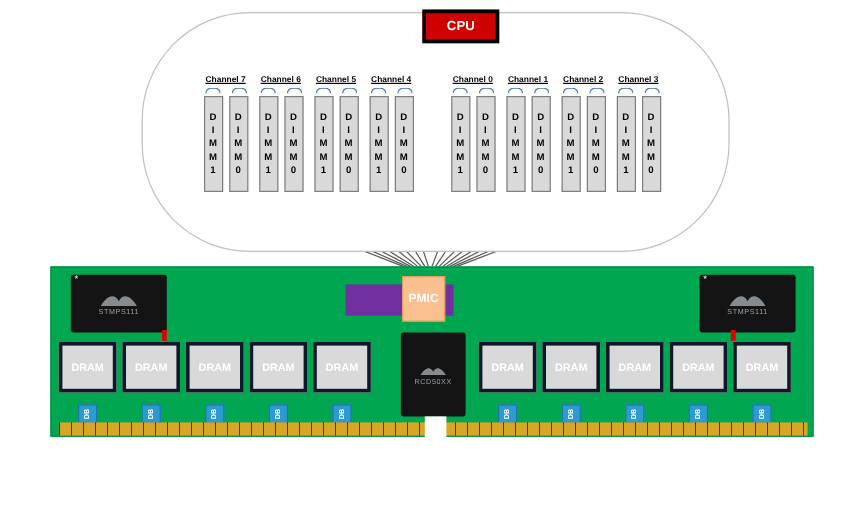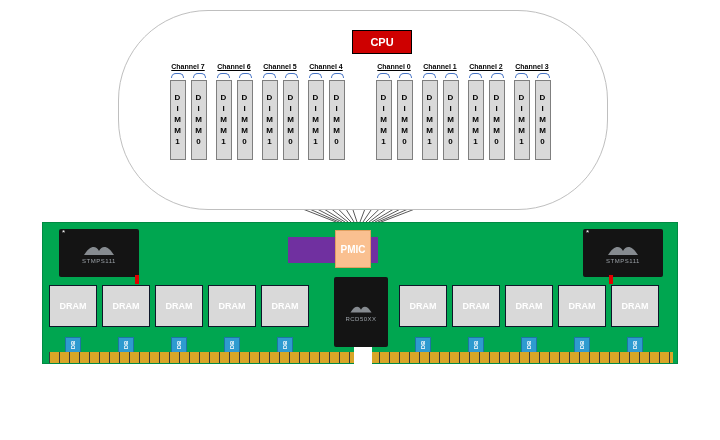--- a/index.html
+++ b/index.html
@@ -2,22 +2,22 @@
 <html><head>
 <meta charset="utf-8">
 <style>
   html,body{margin:0;padding:0;background:#ffffff;font-family:"Liberation Sans",sans-serif;}
   .stage{position:relative;width:720px;height:440px;overflow:hidden;background:#ffffff;}
   .wires{position:absolute;left:0;top:0;width:720px;height:440px;pointer-events:none;}
   .wires line{stroke:#595959;stroke-width:1;}
   .cpu-outline{position:absolute;left:118px;top:10px;width:488px;height:198px;
     border:1px solid #bfbfbf;border-radius:90px;background:#ffffff;}
   .cpu-box{position:absolute;left:352px;top:8px;width:58px;height:22px;background:#ce0000;
-    border:1px solid #000000;color:#ffffff;font-weight:bold;font-size:11px;
-    display:flex;align-items:center;justify-content:center;z-index:3;margin-top:22px;}
+    border:3px solid #000000;color:#ffffff;font-weight:bold;font-size:11px;
+    display:flex;align-items:center;justify-content:center;z-index:3;}
   .chgroup{position:absolute;top:62px;width:40px;z-index:2;}
   .chlabel{font-size:7px;font-weight:bold;text-decoration:underline;text-align:center;
     height:9px;line-height:9px;white-space:nowrap;color:#000;}
   .cliprow{display:flex;justify-content:center;gap:9px;margin-top:2px;height:5px;}
   .clip{display:inline-block;width:13px;height:5px;border:1.5px solid #4472c4;border-bottom:none;
     border-radius:7px 7px 0 0;box-sizing:border-box;}
   .dimmrow{display:flex;justify-content:center;gap:5px;margin-top:2px;}
   .dimm{width:16px;height:80px;background:#d9d9d9;border:1px solid #7f7f7f;box-sizing:border-box;
     writing-mode:vertical-rl;text-orientation:upright;font-size:8px;font-weight:bold;
     letter-spacing:2px;color:#000;display:flex;align-items:center;justify-content:center;}
@@ -25,21 +25,21 @@
     border:1px solid #008a43;box-sizing:border-box;z-index:2;}
   .chip{position:absolute;background:#141414;display:flex;flex-direction:column;
     align-items:center;justify-content:center;border-radius:2px;}
   .chiptext{font-size:6px;color:#9aa0a6;letter-spacing:.5px;text-align:center;margin-top:1px;}
   .chipstar{position:absolute;left:3px;top:0px;color:#ffffff;font-size:8px;line-height:8px;}
   .spd{position:absolute;left:245px;top:14px;width:44px;height:26px;background:#7030a0;
     color:#fff;font-weight:bold;font-size:10px;display:flex;align-items:center;justify-content:center;padding-left:46px;}
   .pmic{position:absolute;left:292px;top:7px;width:36px;height:38px;background:#fac090;
     border:1px solid #e0a060;box-sizing:border-box;color:#fff;font-weight:bold;font-size:10px;
     display:flex;align-items:center;justify-content:center;}
-  .dram{position:absolute;top:62px;width:48px;height:42px;background:#d9d9d9;border:1px solid #0f172a;
+  .dram{position:absolute;top:62px;width:48px;height:42px;background:#d9d9d9;border:3px solid #0f172a;
     box-sizing:border-box;color:#ffffff;font-weight:bold;font-size:9px;
     display:flex;align-items:center;justify-content:center;}
   .db{position:absolute;top:114px;width:16px;height:16px;background:#2e9bd0;border:1px solid #1d76a3;
     box-sizing:border-box;display:flex;align-items:center;justify-content:center;}
   .db span{display:block;transform:rotate(-90deg);font-size:6px;font-weight:bold;color:#ffffff;}
   .goldstrip{position:absolute;left:6px;top:129px;width:624px;height:11px;background:#d8a627;
     background-image:repeating-linear-gradient(90deg,#3a3a3a 0 1px,transparent 1px 10px);}
   .notch{position:absolute;left:311px;top:124px;width:18px;height:18px;background:#ffffff;}
   .redmark{position:absolute;width:4px;height:9px;background:#e00000;}
   .caption{position:absolute;left:296px;top:384px;width:128px;height:34px;background:#ce0000;

